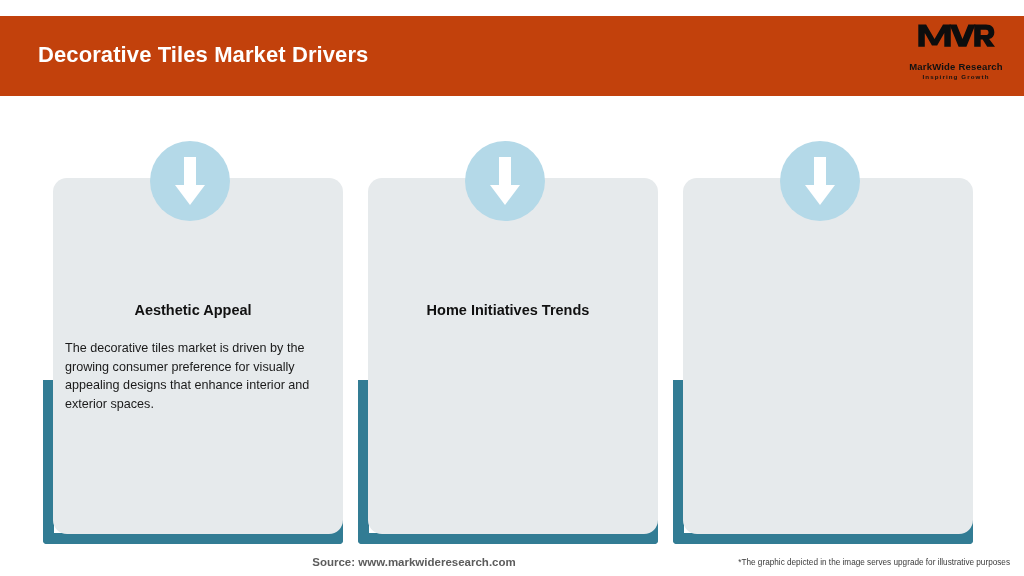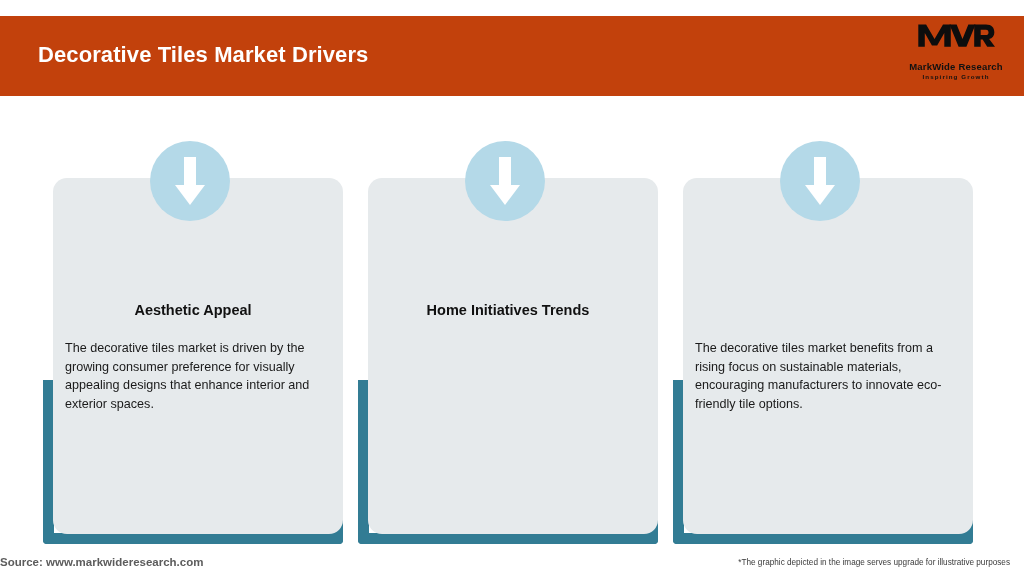--- a/index.html
+++ b/index.html
@@ -151,23 +151,25 @@
     color: #1a1a1a;
     z-index: 4;
   }
 
   
   .source {
     position: absolute;
     left: 0;
     top: 556px;
     width: 808px;
+    text-align: center;
     font-size: 11.5px;
     font-weight: bold;
     color: #5c5c5c;
+    padding-left: 10px;
   }
   .disclaimer {
     position: absolute;
     right: 14px;
     top: 558px;
     font-size: 8.2px;
     color: #3a3a3a;
     white-space: nowrap;
   }
 </style>
@@ -214,19 +216,18 @@
   </div>
 
   <div class="card-slot c2">
     <div class="bracket"></div>
     <div class="card"></div>
     <div class="icon-circle">
       <svg viewBox="0 0 36 52">
         <path d="M12 2 L24 2 L24 30 L33 30 L18 50 L3 30 L12 30 Z" fill="#ffffff"></path>
       </svg>
     </div>
-    <div class="card-body">The decorative tiles market benefits from a rising focus on sustainable materials, encouraging manufacturers to innovate eco-friendly tile options.</div>
   </div>
 
 </div>
 
 <div class="source">Source: www.markwideresearch.com</div>
 <div class="disclaimer">*The graphic depicted in the image serves upgrade for illustrative purposes</div>
 
 </body></html>

